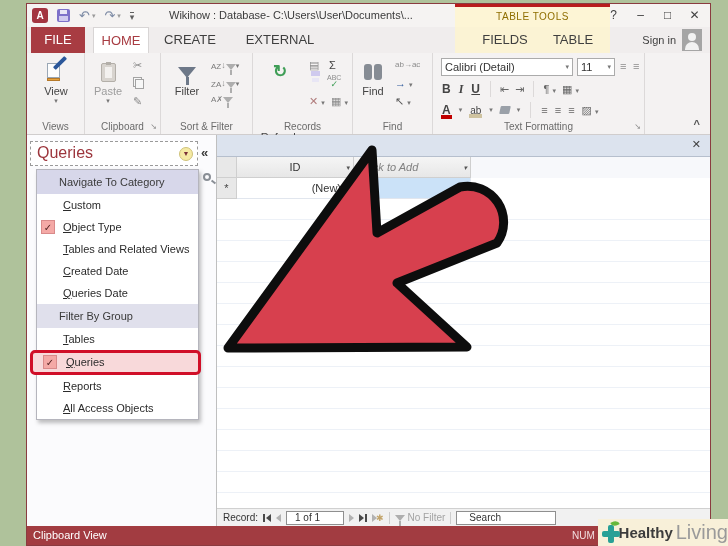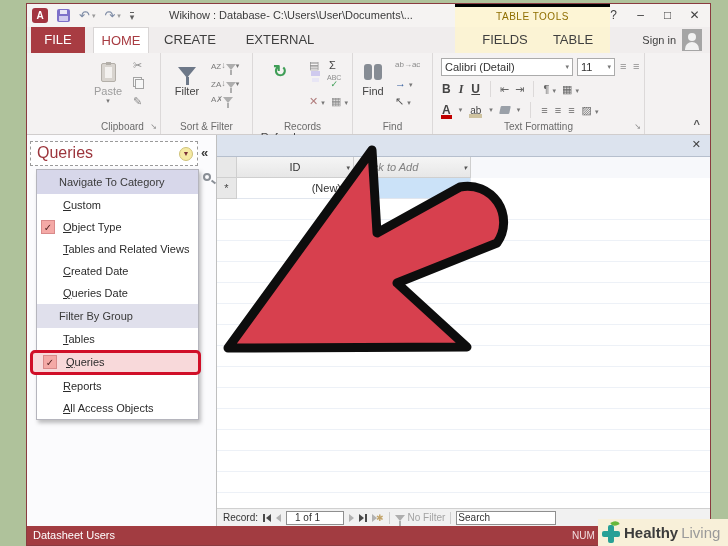--- a/index.html
+++ b/index.html
@@ -16,21 +16,21 @@
               font-size:10px; font-weight:bold; text-align:center; line-height:15px; }
   .save-icon { width:13px; height:13px; background:#7d71c9; border-radius:2px; position:relative; }
   .save-icon:before { content:""; position:absolute; left:3px; top:1px; width:7px; height:4px; background:#e8e6f5; }
   .save-icon:after  { content:""; position:absolute; left:2px; bottom:1px; width:9px; height:5px; background:#cfcaee; }
   .qat-glyph { color:#7c8aa4; font-size:13px; line-height:15px; }
   .qat-caret { color:#9a9a9a; font-size:7px; margin-left:-7px; }
   .qat-more { color:#5f5f5f; font-size:9px; border-top:1px solid #5f5f5f; line-height:8px; margin-top:2px; }
   .title-text { position:absolute; left:142px; top:0; height:23px; line-height:23px;
                 font-size:11px; color:#3b3b3b; white-space:nowrap; }
   .contextual-title { position:absolute; left:428px; top:0; width:155px; height:23px;
-                      background:#fdf5d5; border-top:3px solid #000000; text-align:center;
+                      background:#fdf5d5; border-top:3px solid #b91c1c; text-align:center;
                       font-size:10px; color:#8f6e00; line-height:19px; letter-spacing:0.5px; }
   .win-controls { position:absolute; right:2px; top:0; height:23px; display:flex; }
   .win-btn { width:27px; height:23px; text-align:center; line-height:23px; font-size:12px; color:#3f3f3f; }
 
   
   .tabrow { position:absolute; left:0; top:23px; right:0; height:26px; background:#f0eded; }
   .ctx-bg { position:absolute; left:428px; top:0; width:155px; height:26px; background:#fbf3d4; }
   .rtab { position:absolute; top:0; height:26px; line-height:26px; text-align:center;
           font-size:13px; color:#3f3f3f; }
   .rtab.file { left:4px; width:54px; background:#a83c42; color:#fff; }
@@ -150,39 +150,39 @@
                padding-left:6px; font-size:10px; color:#333; }
   .tri-l, .tri-r { width:0; height:0; display:inline-block; }
   .tri-l { border-top:4px solid transparent; border-bottom:4px solid transparent; border-right:5px solid #4a4a4a; }
   .tri-r { border-top:4px solid transparent; border-bottom:4px solid transparent; border-left:5px solid #4a4a4a; }
   .tri-gray.tri-l { border-right-color:#b2b2b2; } .tri-gray.tri-r { border-left-color:#b2b2b2; }
   .vbar { width:2px; height:8px; background:#4a4a4a; display:inline-block; }
   .nav-pair { display:flex; align-items:center; gap:1px; }
   .rec-box { width:58px; height:14px; background:#fff; border:1px solid #8f8f8f; line-height:12px; padding-left:8px; }
   .rb-sep { width:1px; height:12px; background:#cdcdcd; }
   .nofilter { display:flex; align-items:center; gap:3px; color:#a3a3a3; }
-  .search-box { width:100px; height:14px; background:#fff; border:1px solid #8f8f8f; line-height:12px; padding-left:1px; }
+  .search-box { width:100px; height:14px; background:#fff; border:1px solid #8f8f8f; line-height:12px; padding-left:12px; }
   .newstar { color:#c2a46a; font-size:9px; margin-left:-2px; }
 
   
   .statusbar { position:absolute; left:0; bottom:0; right:0; height:19px; background:#a23c41; }
   .sb-left { position:absolute; left:6px; top:0; line-height:19px; font-size:11px; color:#fff; }
   .sb-right { position:absolute; left:545px; top:0; line-height:19px; font-size:10px; color:#f2dfe0; }
 
   
   .arrow-svg { position:absolute; left:0; top:0; pointer-events:none; }
   .watermark { position:absolute; left:598px; top:519px; width:130px; height:27px; background:#f8f0d9;
                display:flex; align-items:center; gap:3px; padding-left:3px; }
   .hl-cross { position:relative; width:20px; height:22px; }
   .hl-cross .v { position:absolute; left:7px; top:3px; width:6px; height:18px; background:#28a096; border-radius:2px; }
   .hl-cross .h { position:absolute; left:1px; top:9px; width:18px; height:6px; background:#28a096; border-radius:2px; }
   .hl-cross .leaf { position:absolute; left:10px; top:-1px; width:8px; height:5px; background:#67b83c;
                     border-radius:0 80% 0 80%; transform:rotate(-25deg); }
   .wm-bold { font-size:15px; font-weight:bold; color:#3c3c3c; }
-  .wm-light { font-size:15px; color:#9a9a9a; }
+  .wm-light { font-size:20px; color:#9a9a9a; }
 </style>
 </head>
 <body>
 
 <div class="screen">
   <div class="window">
 
     <div class="titlebar">
       <div class="qat">
         <span class="app-icon">A</span>
@@ -210,20 +210,34 @@
       <div class="rtab" style="left:134px;width:58px;">CREATE</div>
       <div class="rtab" style="left:202px;width:102px;">EXTERNAL DATA</div>
       <div class="rtab" style="left:448px;width:60px;">FIELDS</div>
       <div class="rtab" style="left:518px;width:56px;">TABLE</div>
       <div class="signin">Sign in</div>
       <div class="avatar"></div>
     </div>
 
     <div class="ribbon">
 
+      <div class="grp" style="left:0;width:58px;">
+        <div class="big-btn" style="left:9px;width:40px;">
+          <div class="bicon">
+              <span class="view-icon">
+                <span class="sheet"></span>
+                <span class="ruler"></span>
+                <span class="pencil"></span>
+              </span>
+            </div>
+          <div>View</div>
+          <div class="caret">▾</div>
+        </div>
+        <div class="grp-label">Views</div>
+      </div>
 
       <div class="grp" style="left:58px;width:76px;">
         <div class="big-btn dis" style="left:5px;width:36px;">
           <div class="bicon">
               <span class="clip-icon"></span>
             </div>
           <div>Paste</div>
           <div class="caret">▾</div>
         </div>
         <span class="mini" style="left:48px;top:6px;">✂</span>
@@ -435,21 +449,21 @@
             <span class="funnel-s"></span>
             <span>No Filter</span>
           </span>
           <span class="rb-sep"></span>
           <span class="search-box">Search</span>
         </div>
       </div>
     </div>
 
     <div class="statusbar">
-      <span class="sb-left">Datasheet Users</span>
+      <span class="sb-left">Clipboard View</span>
       <span class="sb-right">NUM LOCK</span>
     </div>
   </div>
 
   <svg class="arrow-svg" width="728" height="546" viewBox="0 0 728 546">
     <path d="M 228,348 L 372,150 L 377,233 L 460,187 A 36,36 0 0 1 497,243 L 397,283 L 467,347 Z" fill="#d7404e" stroke="#0d0d0d" stroke-width="9" stroke-linejoin="round"></path>
   </svg>
 
   <div class="watermark">
     <span class="hl-cross">

